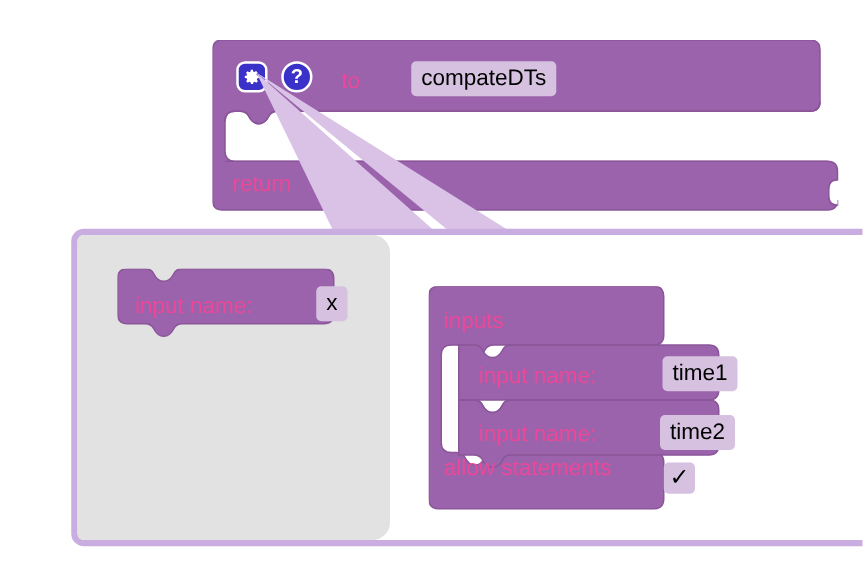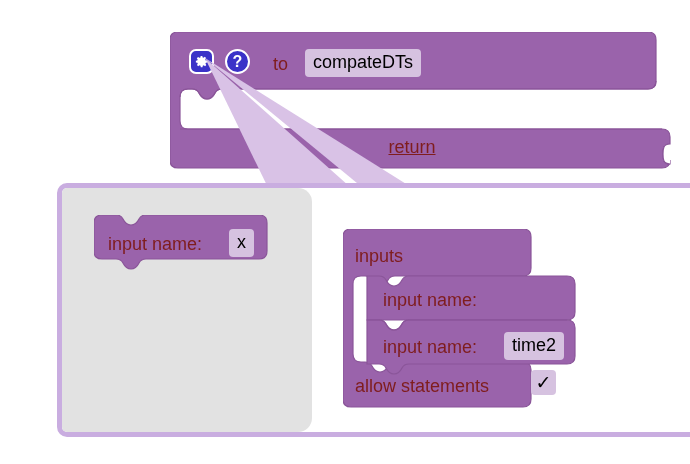--- a/index.html
+++ b/index.html
@@ -18,35 +18,36 @@
 
   
   #canvas {
     position: absolute;
     inset: 0;
     background: #ffffff;
   }
 
   
   .blk-text {
-    color: #7f1d1d;
+    color: #ec4899;
     font-size: 18px;
     line-height: 1;
     white-space: nowrap;
     user-select: none;
   }
   .field {
     display: inline-block;
     background: #d6c2e0;
     color: #000000;
     border-radius: 4px;
     font-size: 18px;
     line-height: 1;
     padding: 4px 8px 6px 8px;
     white-space: nowrap;
+    margin-left: 24px;
   }
 
   
   #proc-block {
     position: absolute;
     left: 170px;
     top: 32px;
     width: 510px;
     height: 145px;
   }
@@ -88,21 +89,21 @@
     justify-content: center;
     color: #ffffff;
     font-size: 16px;
     font-weight: bold;
     font-family: "Liberation Sans", sans-serif;
   }
 
   .hdr-to     { position: absolute; left: 103px; top: 23px; }
   .hdr-name   { position: absolute; left: 135px; top: 17px; }
   .hdr-with   { position: absolute; left: 281px; top: 23px; }
-  .row-return { position: absolute; left: 0px;  top: 106px; width: 484px; text-align: center; text-decoration: underline; }
+  .row-return { position: absolute; left: 16px;  top: 106px; width: 484px; text-align: left; }
 
   
   #bubble-tail {
     position: absolute;
     left: 170px;
     top: 55px;
     width: 400px;
     height: 150px;
     pointer-events: none;
   }
@@ -164,21 +165,21 @@
     top: 41px;
     width: 248px;
     height: 180px;
     pointer-events: none;
   }
   .ws-inputs-label   { position: absolute; left: 12px;  top: 18px; }
   .ws-row1-label     { position: absolute; left: 40px;  top: 62px; }
   .ws-row1-field     { position: absolute; left: 163px; top: 56px; }
   .ws-row2-label     { position: absolute; left: 40px;  top: 109px; }
   .ws-row2-field     { position: absolute; left: 161px; top: 103px; }
-  .ws-allow-label    { position: absolute; left: 12px;  top: 148px; }
+  .ws-allow-label    { position: absolute; left: 12px;  top: 136px; }
   .ws-checkbox {
     position: absolute;
     left: 188px;
     top: 141px;
     width: 25px;
     height: 25px;
     background: #d6c2e0;
     border-radius: 4px;
     display: flex;
     align-items: center;
@@ -340,20 +341,21 @@
                L 24,135
                Z" fill="#9a63ab" stroke="#8a5599" stroke-width="1.2"></path>
 
       <path d="M 24,91 L 36,91 Q 41,91 43,95 Q 46,101 51,101 Q 56,101 59,95 Q 61,91 66,91 L 224,91" fill="none" stroke="#8a5599" stroke-width="1.1"></path>
     </svg>
 
     <div id="ws-stack-labels">
       <span class="blk-text ws-inputs-label">inputs</span>
 
       <span class="blk-text ws-row1-label">input name:</span>
+      <span class="field ws-row1-field">time1</span>
 
       <span class="blk-text ws-row2-label">input name:</span>
       <span class="field ws-row2-field">time2</span>
 
       <span class="blk-text ws-allow-label">allow statements</span>
       <span class="ws-checkbox">✓</span>
     </div>
 
   </div>
 </div>

